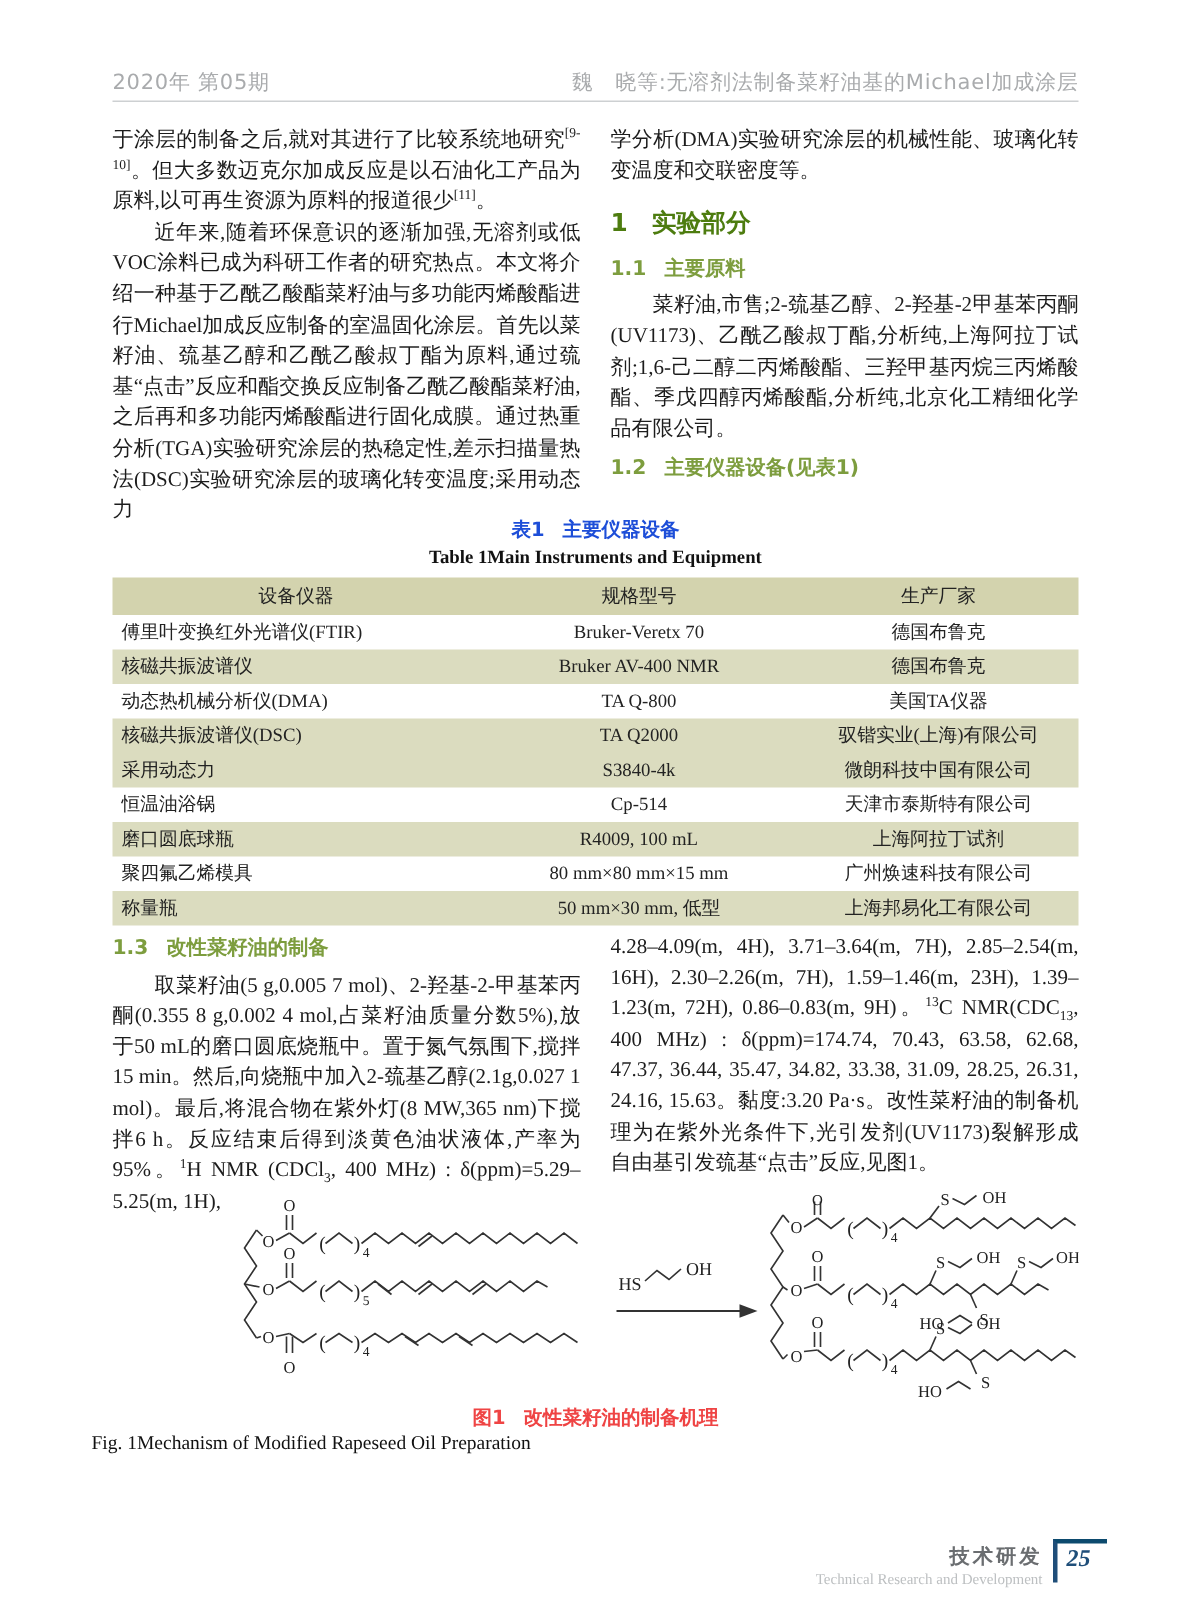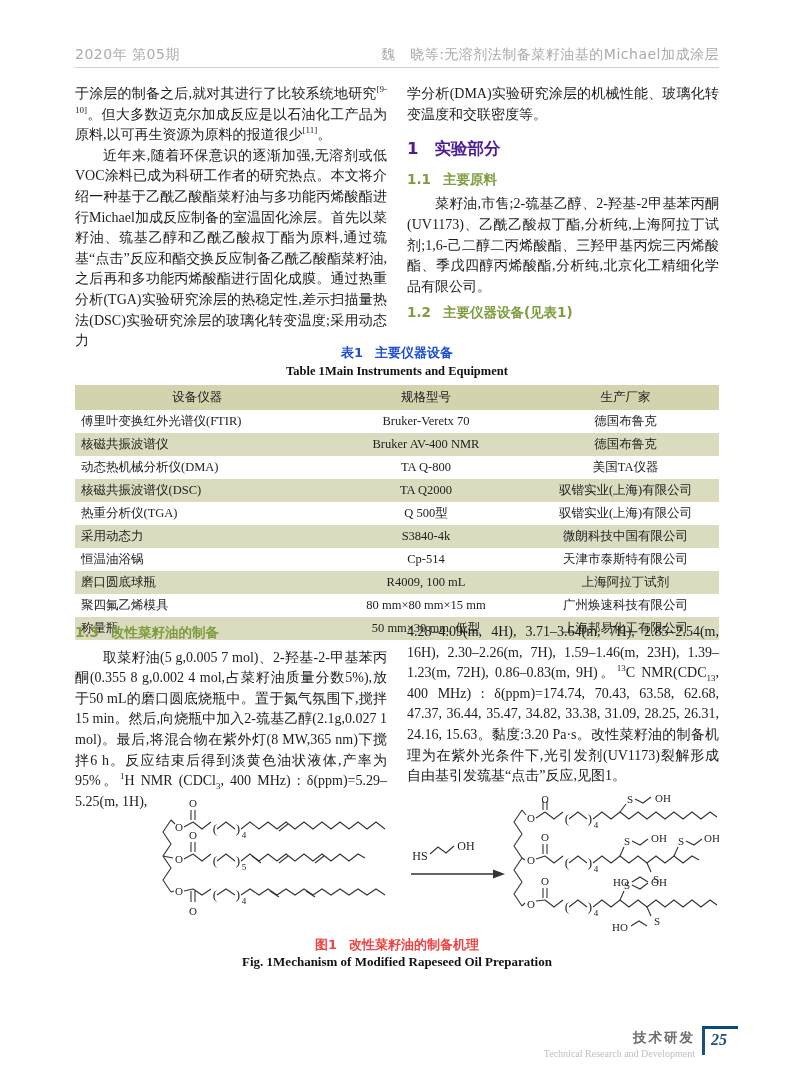--- a/index.html
+++ b/index.html
@@ -14,21 +14,21 @@
   
   .col{position:absolute;width:312px;font-size:14px;line-height:20.6px;text-align:justify;}
   .colL1{left:75px;top:84px;}
   .colR1{left:407px;top:84px;}
   .colL2{left:75px;top:622px;}
   .colR2{left:407px;top:622px;}
   .col p{margin:0;}
   .ind{text-indent:2em;}
   sup{font-size:9px;line-height:0;}
   sub{font-size:9px;line-height:0;}
-  .ghead1{color:#4c1d95;font-family:"DejaVu Sans","Liberation Sans",sans-serif;
+  .ghead1{color:#4d7c0f;font-family:"DejaVu Sans","Liberation Sans",sans-serif;
           font-weight:bold;font-size:16.5px;margin:14px 0 9px 0;text-align:left;}
   .ghead1 .num{margin-right:16px;}
   .ghead2{color:#7d9d3e;font-family:"DejaVu Sans","Liberation Sans",sans-serif;
           font-weight:bold;font-size:13.5px;margin:5px 0 5px 0;text-align:left;}
   .ghead2 .num{margin-right:12px;}
   
   .tblock{position:absolute;left:75px;top:344px;width:644px;}
   .tbl-title-zh{text-align:center;font-family:"DejaVu Sans","Liberation Sans",sans-serif;
                 font-weight:bold;font-size:13px;color:#1d4ed8;margin:0 0 2px 0;}
   .tbl-title-zh .sp{display:inline-block;width:12px;}
@@ -36,22 +36,22 @@
   table.instr{width:100%;border-collapse:collapse;font-size:12.5px;color:#222;}
   table.instr th{background:#d3d3ae;font-weight:normal;padding:4px 2px;text-align:center;}
   table.instr td{padding:3px 2px;text-align:center;}
   table.instr td:first-child{text-align:left;padding-left:6px;}
   table.instr tr.band td{background:#dbdcbf;}
   
   .figwrap{position:absolute;left:75px;top:794px;width:644px;height:142px;}
   .figcap-zh{position:absolute;left:75px;top:936px;width:644px;text-align:center;
              font-family:"DejaVu Sans","Liberation Sans",sans-serif;font-weight:bold;font-size:13px;color:#ef4444;}
   .figcap-zh .sp{display:inline-block;width:12px;}
-  .figcap-en{position:absolute;left:75px;top:954px;width:644px;text-align:center;
-             font-weight:bold;font-size:13px;color:#111;}
+  .figcap-en{position:absolute;left:61px;top:954px;width:644px;text-align:left;
+             font-weight:normal;font-size:13px;color:#111;}
   svg text{font-family:"Liberation Serif","DejaVu Serif",serif;fill:#222;}
   
   .footer{position:absolute;right:56px;top:1026px;display:flex;align-items:flex-start;}
   .foot-sec{text-align:right;margin-right:7px;padding-top:3px;}
   .foot-zh{font-family:"DejaVu Sans","Liberation Sans",sans-serif;font-weight:bold;
            font-size:13.5px;color:#6a6d70;letter-spacing:2px;}
   .foot-en{font-size:10px;color:#bcbfc1;margin-top:1px;}
   .pagebox{width:33px;height:26px;border-top:3px solid #0c4a6e;border-left:3px solid #1f4e79;
            background:#fff;}
   .pagenum{font-style:italic;font-weight:bold;font-size:16px;color:#1f4e79;padding:2px 0 0 6px;}
@@ -104,25 +104,20 @@
             <td>德国布鲁克</td>
           </tr>
       <tr>
             <td>动态热机械分析仪(DMA)</td>
             <td>TA Q-800</td>
             <td>美国TA仪器</td>
           </tr>
       <tr class="band">
             <td>核磁共振波谱仪(DSC)</td>
             <td>TA Q2000</td>
-            <td>驭锴实业(上海)有限公司</td>
-          </tr>
-      <tr>
-            <td>热重分析仪(TGA)</td>
-            <td>Q 500型</td>
             <td>驭锴实业(上海)有限公司</td>
           </tr>
       <tr class="band">
             <td>采用动态力</td>
             <td>S3840-4k</td>
             <td>微朗科技中国有限公司</td>
           </tr>
       <tr>
             <td>恒温油浴锅</td>
             <td>Cp-514</td>

